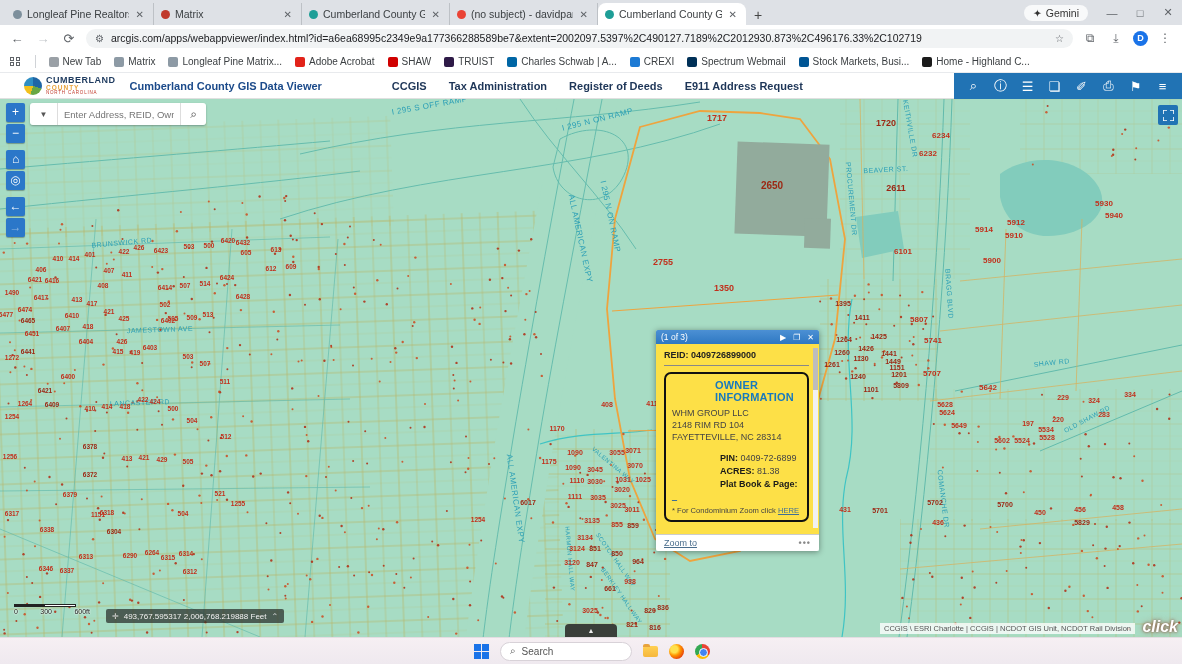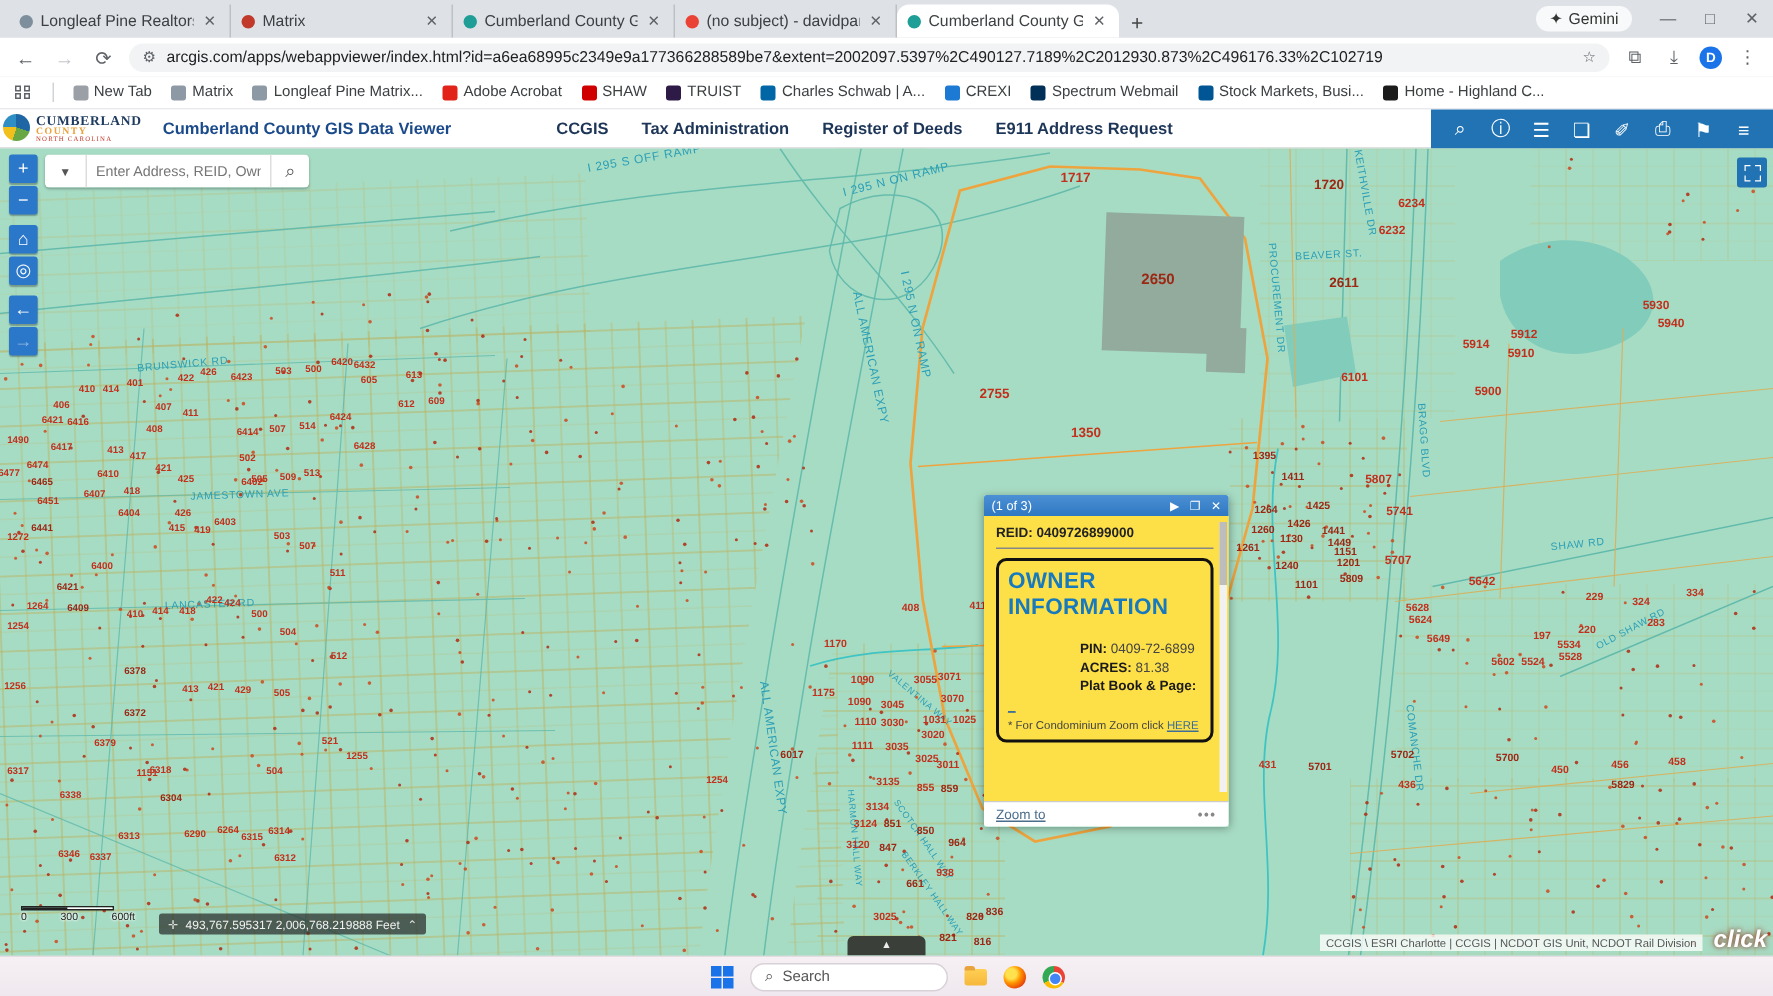--- a/index.html
+++ b/index.html
@@ -29,21 +29,21 @@
 
   #bookmarks { height:22px; background:#fff; display:flex; align-items:center; gap:13px; padding:0 10px; border-bottom:1px solid #e8eaed; font-size:10px; color:#3c4043; }
   .bm { display:flex; align-items:center; gap:4px; white-space:nowrap; }
   .bm .bfav { width:10px; height:10px; border-radius:2px; flex:0 0 10px; }
   #appsgrid { display:grid; grid-template-columns:4px 4px; grid-gap:1.5px; margin-right:2px; }
   #appsgrid i { width:4px; height:4px; border:1px solid #5f6368; display:block; }
   .bmsep { width:1px; height:13px; background:#d0d3d7; }
 
   
   #gishdr { height:26px; background:#fff; display:flex; align-items:center; position:relative; border-bottom:1px solid #e0e0e0; }
-  #brand { display:flex; align-items:flex-start; gap:4px; padding-left:2px;font-family:Liberation Serif, serif; }
+  #brand { display:flex; align-items:center; gap:4px; padding-left:24px; }
   #brandlogo { width:18px; height:18px; border-radius:50%; background:conic-gradient(#1f66a5 0 30%, #69a744 30% 55%, #f2c01d 55% 75%, #2f8fc4 75% 100%); }
   #brandtxt { line-height:1; }
   #brandtxt .b1 { font-size:9px; font-weight:bold; color:#1d3a5f; letter-spacing:.5px; }
   #brandtxt .b2 { font-size:6.5px; font-weight:bold; color:#e8a33d; letter-spacing:1px; }
   #brandtxt .b3 { font-size:4.5px; color:#c0392b; letter-spacing:.8px; }
   #gistitle { font-size:11px; font-weight:bold; color:#1b4a8a; margin-left:14px; }
   #gislinks { display:flex; gap:22px; margin-left:70px; font-size:11px; color:#1d3557; font-weight:bold; }
   #gistools { position:absolute; right:0; top:0; height:26px; background:#2173b4; display:flex; align-items:center; gap:0; padding:0 6px; }
   .tool { color:#fff; font-size:13px; width:27px; text-align:center; }
 
@@ -78,21 +78,21 @@
 
   
   #popup { position:absolute; left:656px; top:231px; width:163px; box-shadow:0 1px 6px rgba(0,0,0,.4); font-size:9.5px; }
   #popup .ptitle { height:14px; background:linear-gradient(#4c90d4,#2e78c2); color:#fff; display:flex; align-items:center; padding:0 5px; font-size:8.5px; border-radius:2px 2px 0 0; }
   #popup .ptitle .sp { flex:1; }
   #popup .ptitle .pic { margin-left:7px; font-size:8px; }
   #popup .pbody { background:#fde047; height:190px; padding:6px 10px 4px 8px; position:relative; color:#333; }
   #popup .reid { font-weight:bold; color:#222; font-size:9px; }
   #popup hr { border:none; border-top:1px solid #888; margin:5px 0 6px; }
   #ownerbox { border:2px solid #111; border-radius:7px; padding:5px 6px; }
-  #ownerbox h3 { color:#1779be; font-size:15px; margin-bottom:4px; letter-spacing:.2px; }
+  #ownerbox h3 { color:#1779be; font-size:11px; margin-bottom:4px; letter-spacing:.2px;margin-left:43px; }
   #ownerbox .ol { color:#444; font-size:9px; line-height:1.35; }
   #ownerbox .gap { height:9px; }
   #ownerbox .fl { font-size:9px; line-height:1.4; color:#444; }
   #ownerbox .fl b { color:#1a1a1a;padding-left:48px; }
   #ownerbox .fn { font-size:7.6px; color:#444; margin-top:3px; }
   #ownerbox a, .plink { color:#3f6f96; text-decoration:underline; }
   #popup .pscroll { position:absolute; right:1px; top:4px; width:5px; height:180px; background:#f1f1f1; }
   #popup .pthumb { width:5px; height:42px; background:#bdbdbd; }
   #popup .pfoot { background:#fff; border-top:1px solid #ccc; height:17px; display:flex; align-items:center; padding:0 8px; border-radius:0 0 2px 2px; }
   #popup .zoomto { color:#4a6d8c; text-decoration:underline; font-size:9px; }
@@ -1157,20 +1157,25 @@
       <span class="sp"></span>
       <span class="pic">▶</span>
       <span class="pic">❐</span>
       <span class="pic">✕</span>
     </div>
     <div class="pbody">
       <div class="reid">REID: 0409726899000</div>
       <hr>
       <div id="ownerbox">
         <h3>OWNER INFORMATION</h3>
+        <div id="ownerlines">
+            <div class="ol">WHM GROUP LLC</div>
+            <div class="ol">2148 RIM RD 104</div>
+            <div class="ol">FAYETTEVILLE, NC 28314</div>
+          </div>
         <div class="gap"></div>
         <div id="fieldlines">
             <div class="fl"><b>PIN:</b> 0409-72-6899</div>
             <div class="fl"><b>ACRES:</b> 81.38</div>
             <div class="fl"><b>Plat Book &amp; Page:</b> <a href="#" class="plink">_</a></div>
           </div>
         <div class="fn">
           <span>* For Condominium Zoom click </span><a href="#">HERE</a>
         </div>
       </div>

